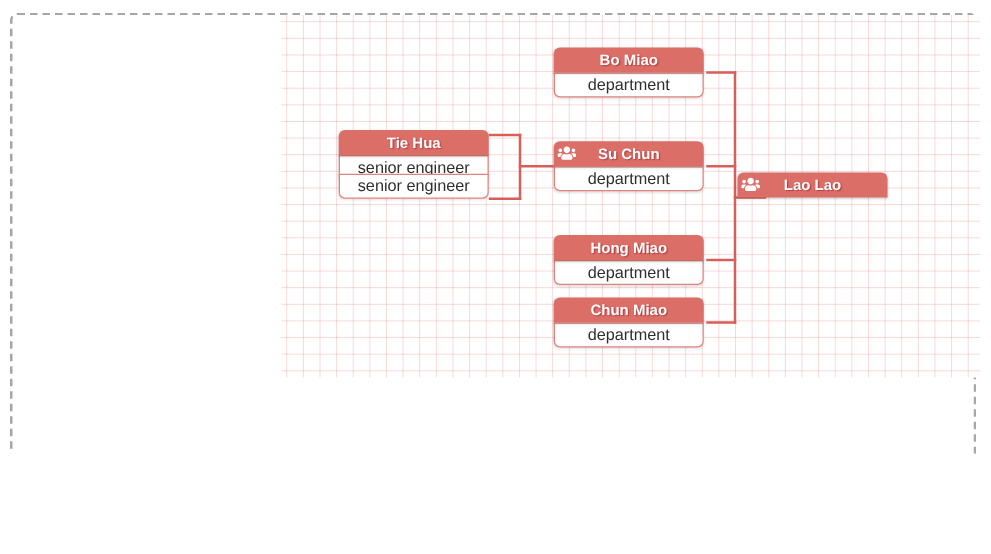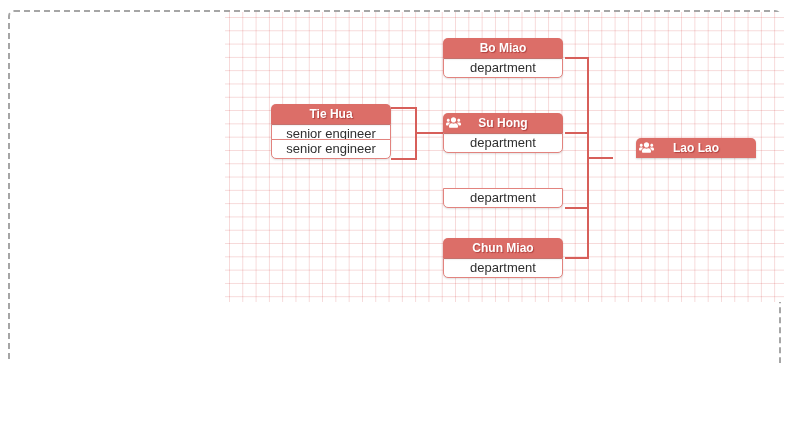--- a/index.html
+++ b/index.html
@@ -113,41 +113,44 @@
     <div class="content">senior engineer</div>
   </div>
 
   <div class="node" style="left:443px;top:113px">
     <div class="title">
       <span class="symbol">
         <svg viewBox="0 0 640 512" width="15" height="13">
             <path fill="#ffffff" d="M96 224c35.3 0 64-28.7 64-64s-28.7-64-64-64-64 28.7-64 64 28.7 64 64 64zm448 0c35.3 0 64-28.7 64-64s-28.7-64-64-64-64 28.7-64 64 28.7 64 64 64zm32 32h-64c-17.6 0-33.5 7.1-45.1 18.6 40.3 22.1 68.9 62 75.1 109.4h66c17.7 0 32-14.3 32-32v-32c0-35.3-28.7-64-64-64zm-256 0c61.9 0 112-50.1 112-112S381.9 32 320 32 208 82.1 208 144s50.1 112 112 112zm76.8 32h-8.3c-20.8 10-43.9 16-68.5 16s-47.6-6-68.5-16h-8.3C179.6 288 128 339.6 128 403.2V432c0 26.5 21.5 48 48 48h288c26.5 0 48-21.5 48-48v-28.8c0-63.6-51.6-115.2-115.2-115.2zm-223.7-13.4C161.5 263.1 145.6 256 128 256H64c-35.3 0-64 28.7-64 64v32c0 17.7 14.3 32 32 32h65.9c6.3-47.4 34.9-87.3 75.2-109.4z"></path>
           </svg>
       </span>
-      <span>Su Hong</span>
+      <span>Su Chun</span>
     </div>
     <div class="content">department manager</div>
   </div>
 
   <div class="node" style="left:271px;top:139px">
     <div class="content">senior engineer</div>
   </div>
 
-  <div class="node" style="left:636px;top:138px">
+  <div class="node" style="left:590px;top:138px">
     <div class="title">
       <span class="symbol">
         <svg viewBox="0 0 640 512" width="15" height="13">
             <path fill="#ffffff" d="M96 224c35.3 0 64-28.7 64-64s-28.7-64-64-64-64 28.7-64 64 28.7 64 64 64zm448 0c35.3 0 64-28.7 64-64s-28.7-64-64-64-64 28.7-64 64 28.7 64 64 64zm32 32h-64c-17.6 0-33.5 7.1-45.1 18.6 40.3 22.1 68.9 62 75.1 109.4h66c17.7 0 32-14.3 32-32v-32c0-35.3-28.7-64-64-64zm-256 0c61.9 0 112-50.1 112-112S381.9 32 320 32 208 82.1 208 144s50.1 112 112 112zm76.8 32h-8.3c-20.8 10-43.9 16-68.5 16s-47.6-6-68.5-16h-8.3C179.6 288 128 339.6 128 403.2V432c0 26.5 21.5 48 48 48h288c26.5 0 48-21.5 48-48v-28.8c0-63.6-51.6-115.2-115.2-115.2zm-223.7-13.4C161.5 263.1 145.6 256 128 256H64c-35.3 0-64 28.7-64 64v32c0 17.7 14.3 32 32 32h65.9c6.3-47.4 34.9-87.3 75.2-109.4z"></path>
           </svg>
       </span>
       <span>Lao Lao</span>
     </div>
   </div>
 
   <div class="node" style="left:443px;top:188px">
+    <div class="title">
+      <span>Hong Miao</span>
+    </div>
     <div class="content">department manager</div>
   </div>
 
   <div class="node" style="left:443px;top:238px">
     <div class="title">
       <span>Chun Miao</span>
     </div>
     <div class="content">department manager</div>
   </div>
 </div>

